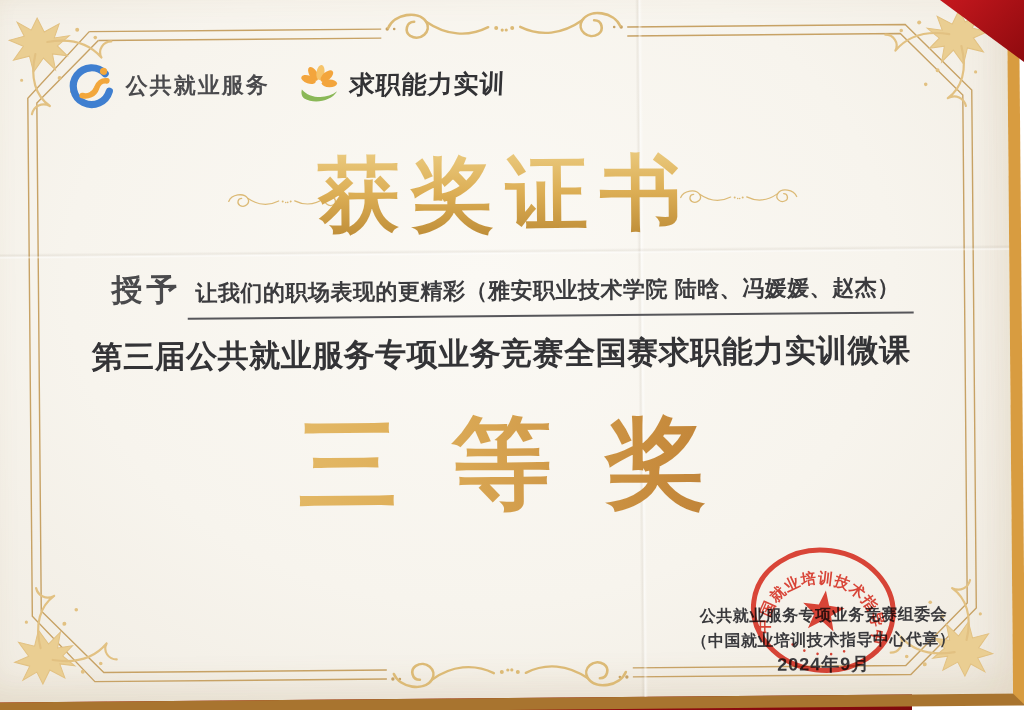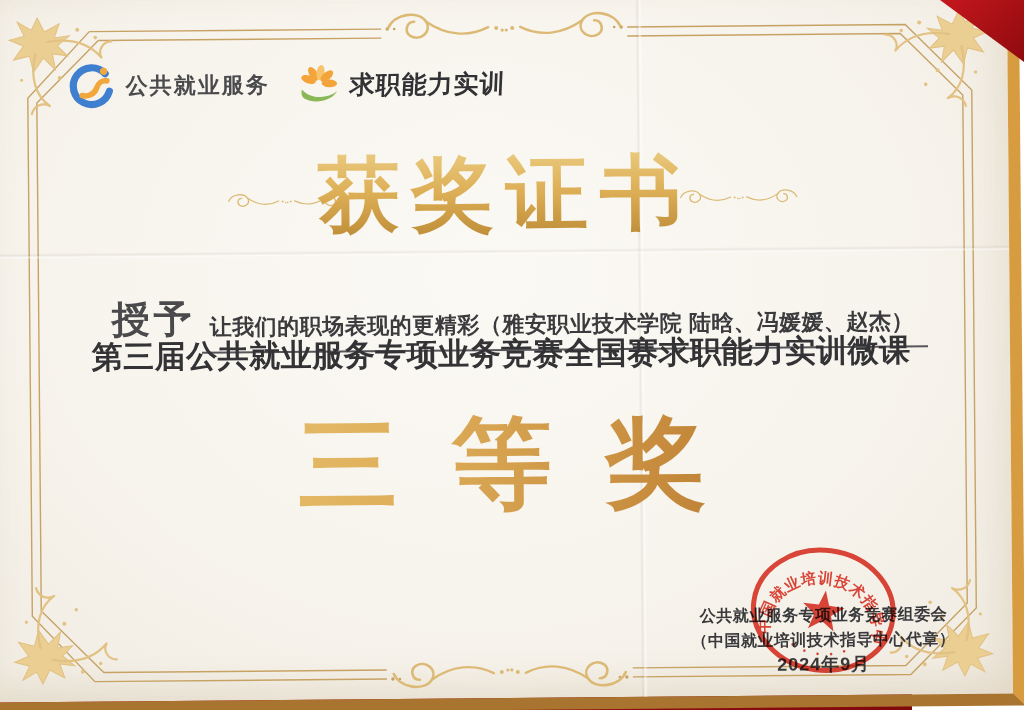--- a/index.html
+++ b/index.html
@@ -30,21 +30,21 @@
   .logo-label-2{font-size:25px;font-weight:900;letter-spacing:1px;color:#323235;margin-left:8px;
     transform:skewX(-3deg);}
   .logo-gap{width:26px;}
   
   .cert-title{position:absolute;top:146px;left:0;width:100%;text-align:center;z-index:4;
     font-family:"Liberation Serif","DejaVu Serif",serif;font-weight:700;
     font-size:82px;letter-spacing:12px;padding-left:12px;box-sizing:border-box;
     background:linear-gradient(180deg,#eed189 0%,#dcae55 48%,#b5832f 100%);
     -webkit-background-clip:text;background-clip:text;color:transparent;}
   .award-row{position:absolute;top:272px;left:120px;display:flex;align-items:flex-end;z-index:4;}
-  .award-prefix{font-size:38px;font-weight:600;color:#4a4a4c;letter-spacing:4px;padding-bottom:9px;margin-top:25px;}
+  .award-prefix{font-size:31px;font-weight:600;color:#4a4a4c;letter-spacing:4px;padding-bottom:9px;}
   .award-recipient{font-size:22px;font-weight:700;color:#3b3b3e;letter-spacing:.5px;
     border-bottom:2px solid #56565a;padding:0 14px 9px 8px;margin-left:6px;}
   .competition{position:absolute;top:339px;left:0;width:100%;text-align:center;z-index:4;
     font-size:31px;font-weight:800;color:#333336;letter-spacing:.5px;}
   .prize{position:absolute;top:404px;left:0;width:100%;text-align:center;z-index:4;
     font-family:"Liberation Serif","DejaVu Serif",serif;font-weight:700;
     font-size:100px;letter-spacing:54px;padding-left:54px;box-sizing:border-box;
     background:linear-gradient(100deg,#ecca7c 8%,#dfb05b 40%,#c68a3c 66%,#a2632a 95%);
     -webkit-background-clip:text;background-clip:text;color:transparent;}
   .issuer{position:absolute;top:611px;left:679px;width:300px;text-align:center;z-index:4;

